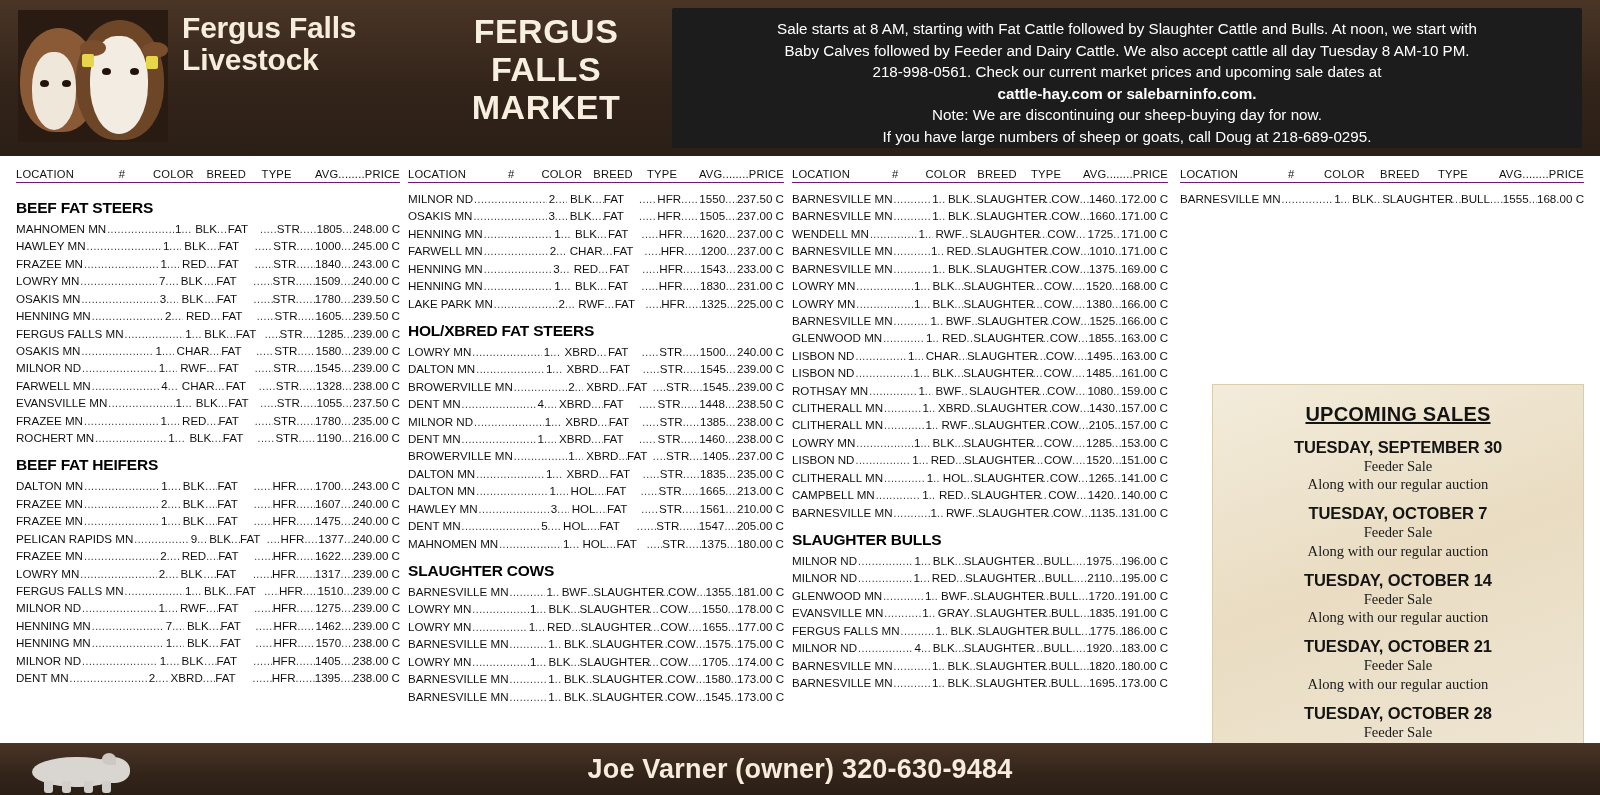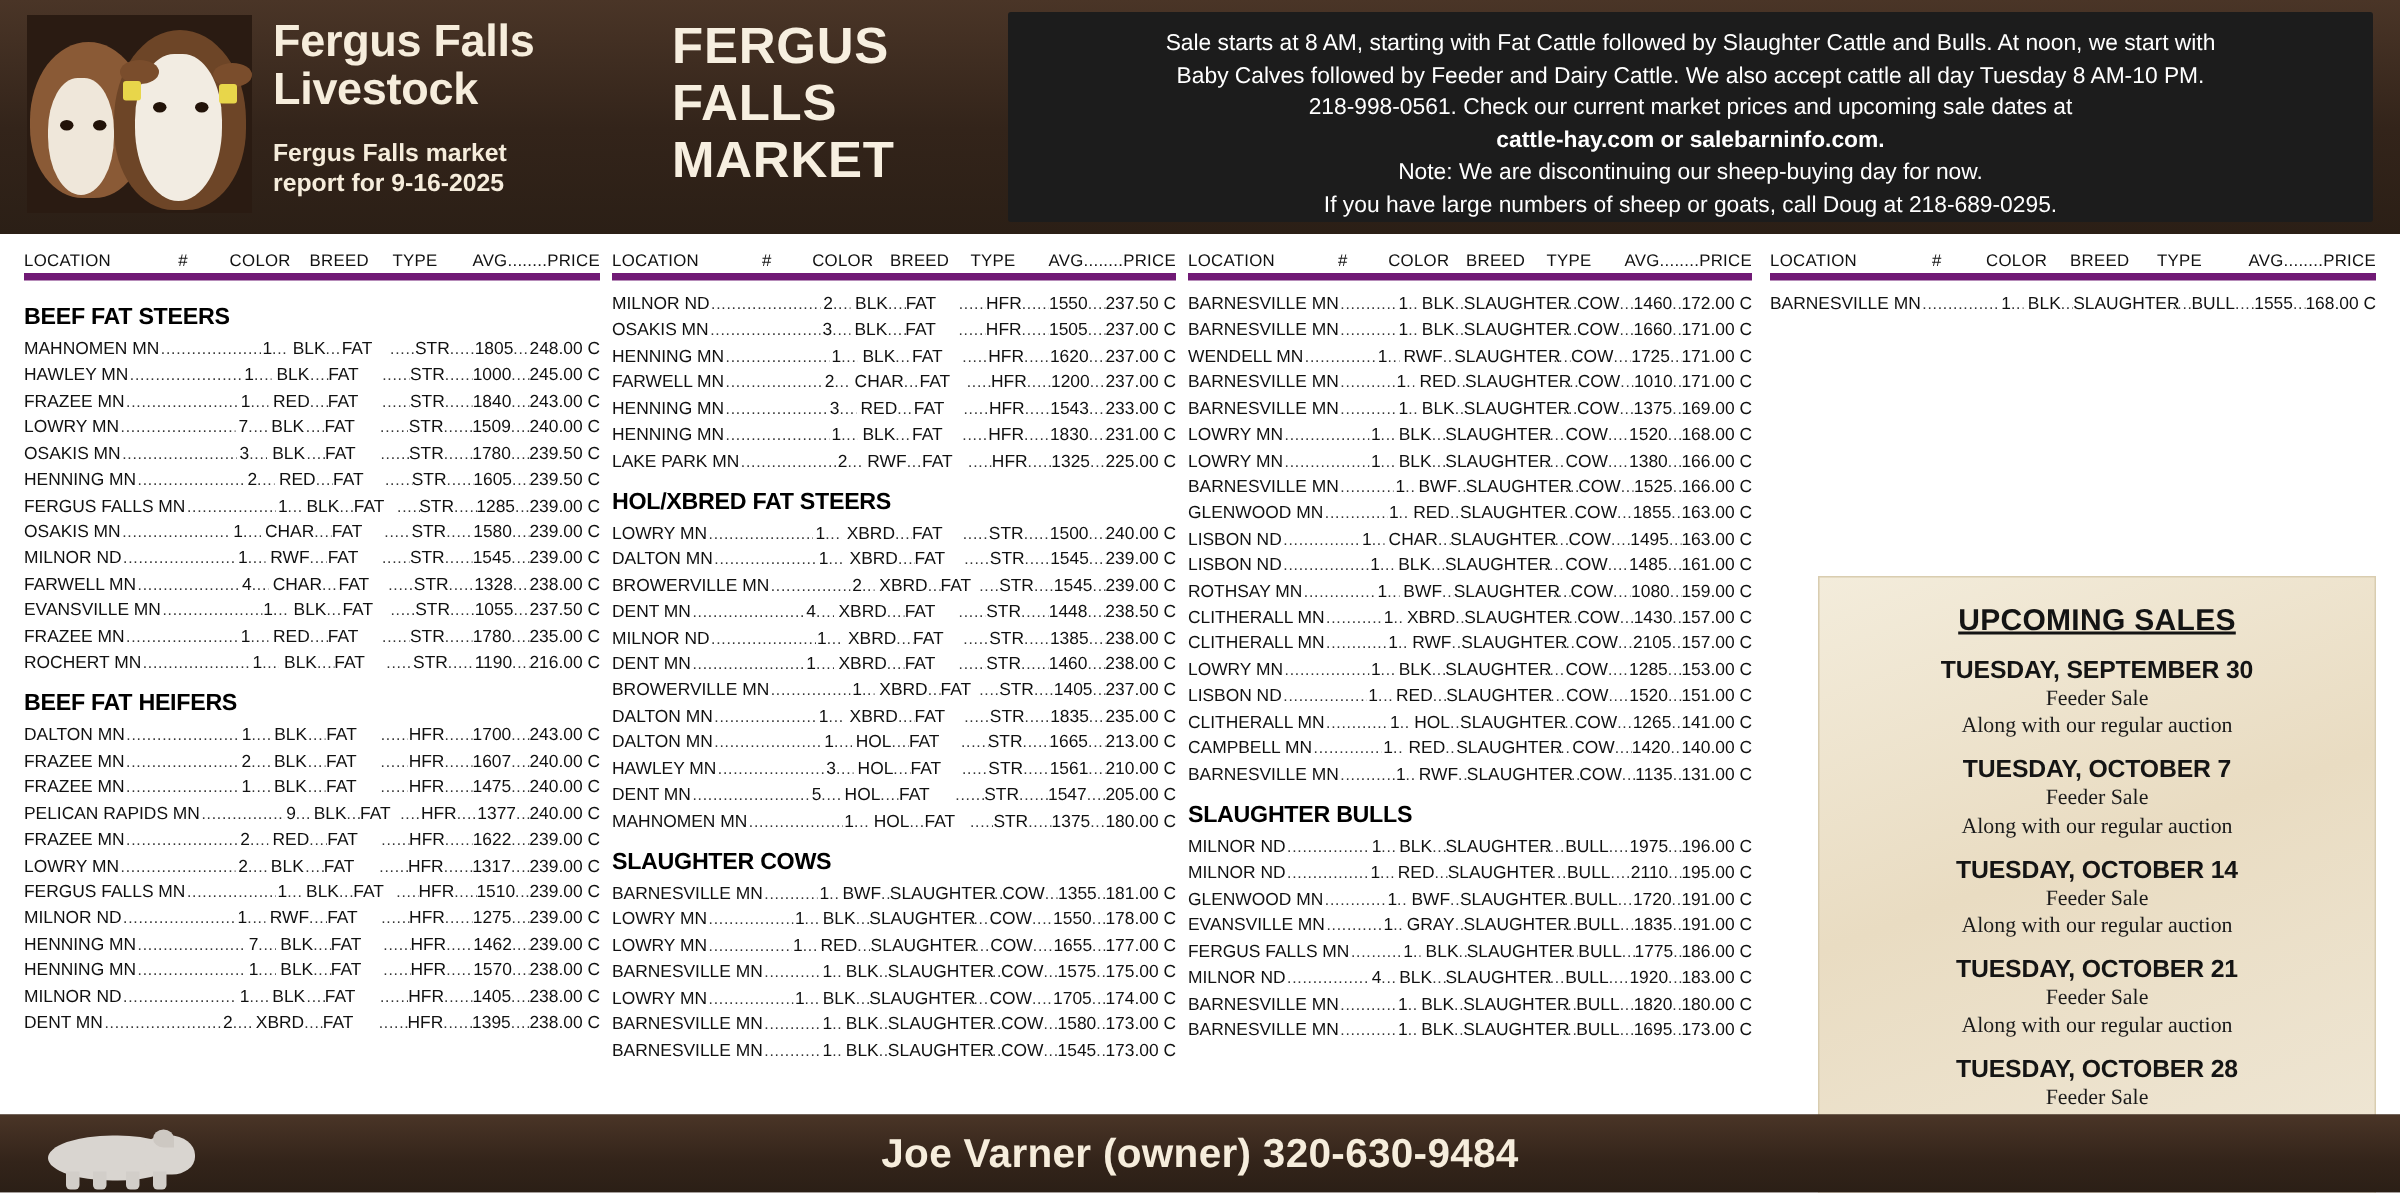--- a/index.html
+++ b/index.html
@@ -29,23 +29,23 @@
   .cow-photo .face2 { position:absolute; left:14px; top:42px; width:44px; height:78px; background:#efe7da; border-radius:45% 45% 50% 50%; }
   .cow-photo .eye { position:absolute; width:9px; height:7px; background:#221309; border-radius:50%; }
   .cow-photo .ear { position:absolute; width:26px; height:16px; background:#7a4d2c; border-radius:50%; }
   .cow-photo .tag { position:absolute; width:12px; height:13px; background:#e8d64a; border-radius:2px; }
 
   .title-block { position:absolute; left:182px; top:12px; width:250px; color:#f6eddc; }
   .title-1 { font-size:30px; font-weight:bold; line-height:1.06; letter-spacing:-0.2px; }
   .title-sub { margin-top:16px; font-size:16.5px; font-weight:bold; line-height:1.22; color:#f6eddc; }
 
   .bigmark {
-    position:absolute; left:448px; top:12px; width:220px;
+    position:absolute; left:436px; top:12px; width:220px;
     color:#f7efe0; font-size:34px; font-weight:bold; line-height:1.12;
-    text-align:left; letter-spacing:0.5px;
+    text-align:center; letter-spacing:0.5px;
   }
 
   .notice {
     position:absolute; left:672px; top:8px; width:910px; height:140px;
     background:#1c1c1c; color:#fff; border-radius:2px;
     padding:10px 12px 8px 12px; text-align:center;
     font-size:15.2px; line-height:1.42;
   }
   .notice .line-links { font-weight:bold; }
 
@@ -70,21 +70,21 @@
   
   .sheet { position:absolute; left:0; top:156px; width:1600px; height:587px; background:#fff; }
   .col { position:absolute; top:12px; font-size:11.6px; color:#111; }
   .col1 { left:16px;  width:384px; }
   .col2 { left:408px; width:376px; }
   .col3 { left:792px; width:376px; }
   .col4 { left:1180px; width:404px; }
 
   .colhead {
     display:flex; font-size:11.2px; letter-spacing:0.2px; color:#111;
-    border-bottom:5px solid #701a75; padding-bottom:2px; margin-bottom:7px;
+    border-bottom:1px solid #701a75; padding-bottom:2px; margin-bottom:7px;
     font-family:"Liberation Sans", sans-serif;
   }
   .ch-loc  { width:108px; }
   .ch-num  { width:36px; text-align:left; }
   .ch-col  { width:56px; }
   .ch-brd  { width:58px; }
   .ch-type { width:56px; }
   .ch-avg  { flex:1; text-align:right; }
 
   .section-title {
@@ -143,24 +143,20 @@
       <div class="tag" style="left:128px; top:46px;"></div>
       <div class="eye" style="left:84px; top:58px;"></div>
       <div class="eye" style="left:112px; top:58px;"></div>
       <div class="eye" style="left:22px; top:70px;"></div>
       <div class="eye" style="left:44px; top:70px;"></div>
     </div>
 
     <div class="title-block">
       <div class="title-1">Fergus Falls</div>
       <div class="title-1">Livestock</div>
-      <div class="title-sub">
-        <div>Fergus Falls market</div>
-        <div>report for  9-16-2025</div>
-      </div>
     </div>
 
     <div class="bigmark">FERGUS<br>FALLS<br>MARKET</div>
 
     <div class="notice">
       <div>Sale starts at 8 AM, starting with Fat Cattle followed by Slaughter Cattle and Bulls. At noon, we start with</div>
       <div>Baby Calves followed by Feeder and Dairy Cattle. We also accept cattle all day Tuesday 8 AM-10 PM.</div>
       <div>218-998-0561. Check our current market prices and upcoming sale dates at</div>
       <div class="line-links">cattle-hay.com or salebarninfo.com.</div>
       <div>Note: We are discontinuing our sheep-buying day for now.</div>

